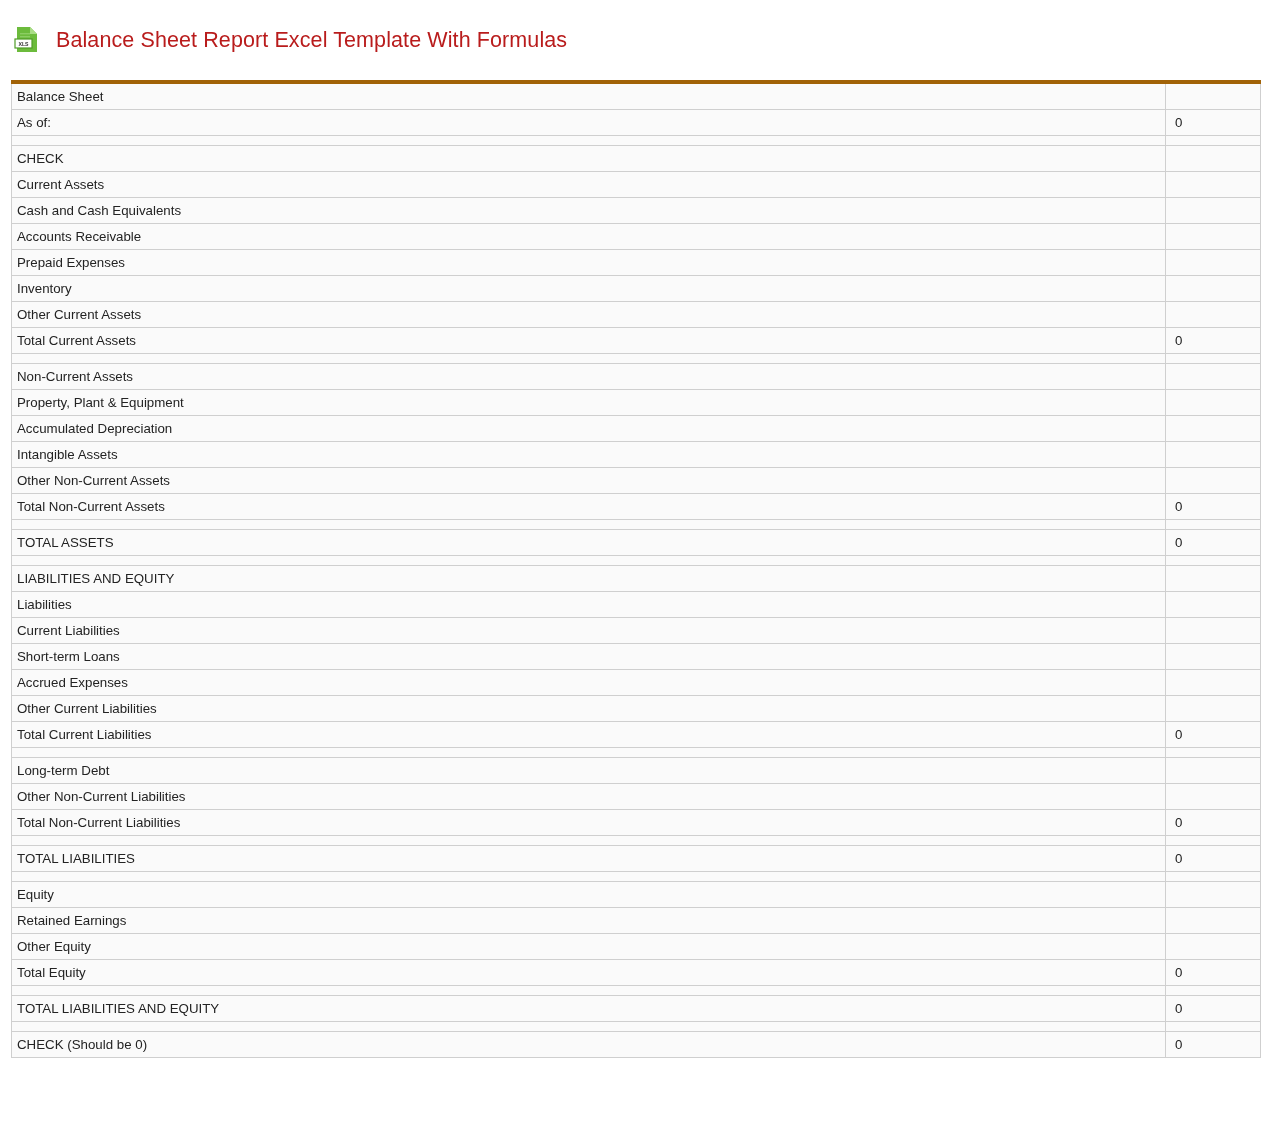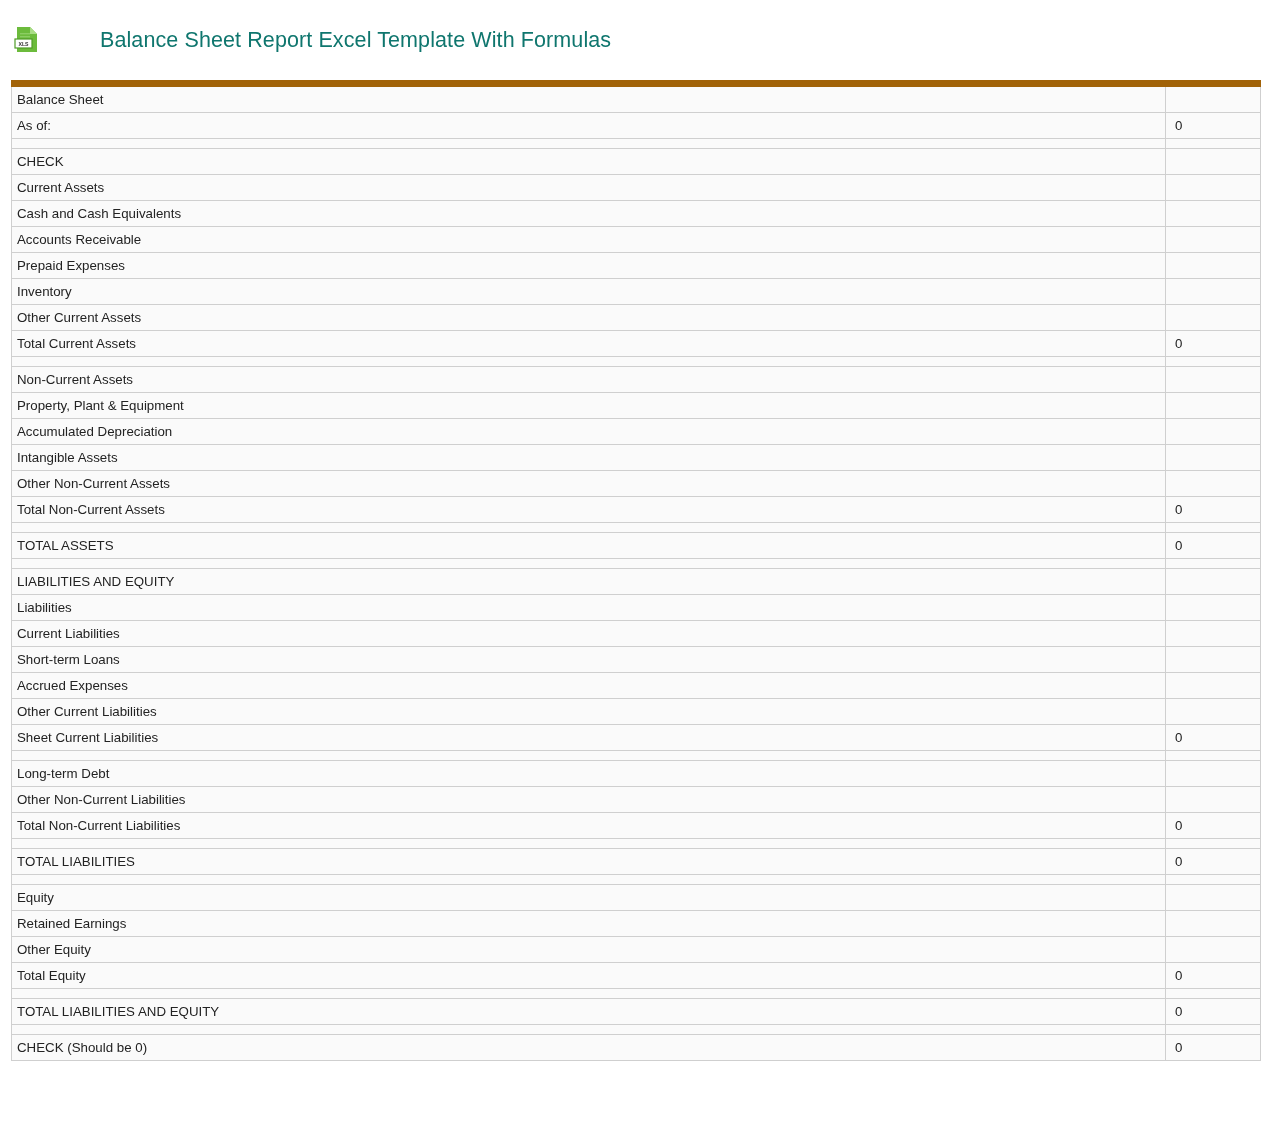--- a/index.html
+++ b/index.html
@@ -30,24 +30,23 @@
     flex: 0 0 26px;
     position: relative;
     margin-right: 16px;
     margin-top: 2px;
   }
   .file-icon svg { display: block; }
 
   .doc-title {
     font-size: 21.5px;
     font-weight: normal;
-    color: #0f766e;
+    color: #b91c1c;
     letter-spacing: 0.1px;
     white-space: nowrap;
-    margin-left: 44px;
   }
 
   
   .sheet-wrap {
     padding: 0 2px 0 11px;
     box-sizing: border-box;
     width: 1262px;
   }
   table.sheet {
     border-collapse: collapse;
@@ -66,21 +65,21 @@
     font-size: 13.3px;
     line-height: 1;
     color: #232323;
     padding: 0 0 0 5px;
     height: 25px;
     vertical-align: middle;
     white-space: nowrap;
     overflow: hidden;
   }
   table.sheet tr:first-child td {
-    border-top: 7px solid #a16207;
+    border-top: 4px solid #a16207;
     margin-top: 19px;
   }
   table.sheet tr.spacer td {
     height: 9px;
     padding: 0;
   }
   table.sheet td.value {
     padding-left: 9px;
   }
 </style>
@@ -210,21 +209,21 @@
         </tr>
         <tr>
           <td class="label">Accrued Expenses</td>
           <td class="value"></td>
         </tr>
         <tr>
           <td class="label">Other Current Liabilities</td>
           <td class="value"></td>
         </tr>
         <tr>
-          <td class="label">Sheet Current Liabilities</td>
+          <td class="label">Total Current Liabilities</td>
           <td class="value">0</td>
         </tr>
         <tr class="spacer">
           <td class="label"></td>
           <td class="value"></td>
         </tr>
         <tr>
           <td class="label">Long-term Debt</td>
           <td class="value"></td>
         </tr>

